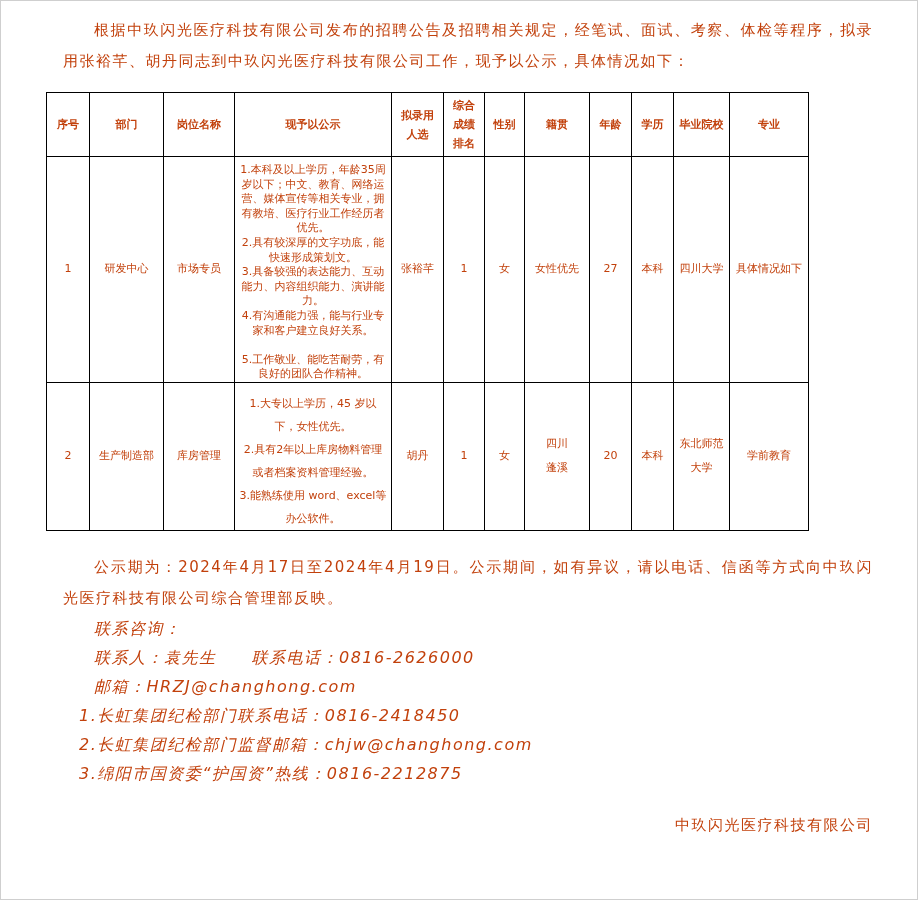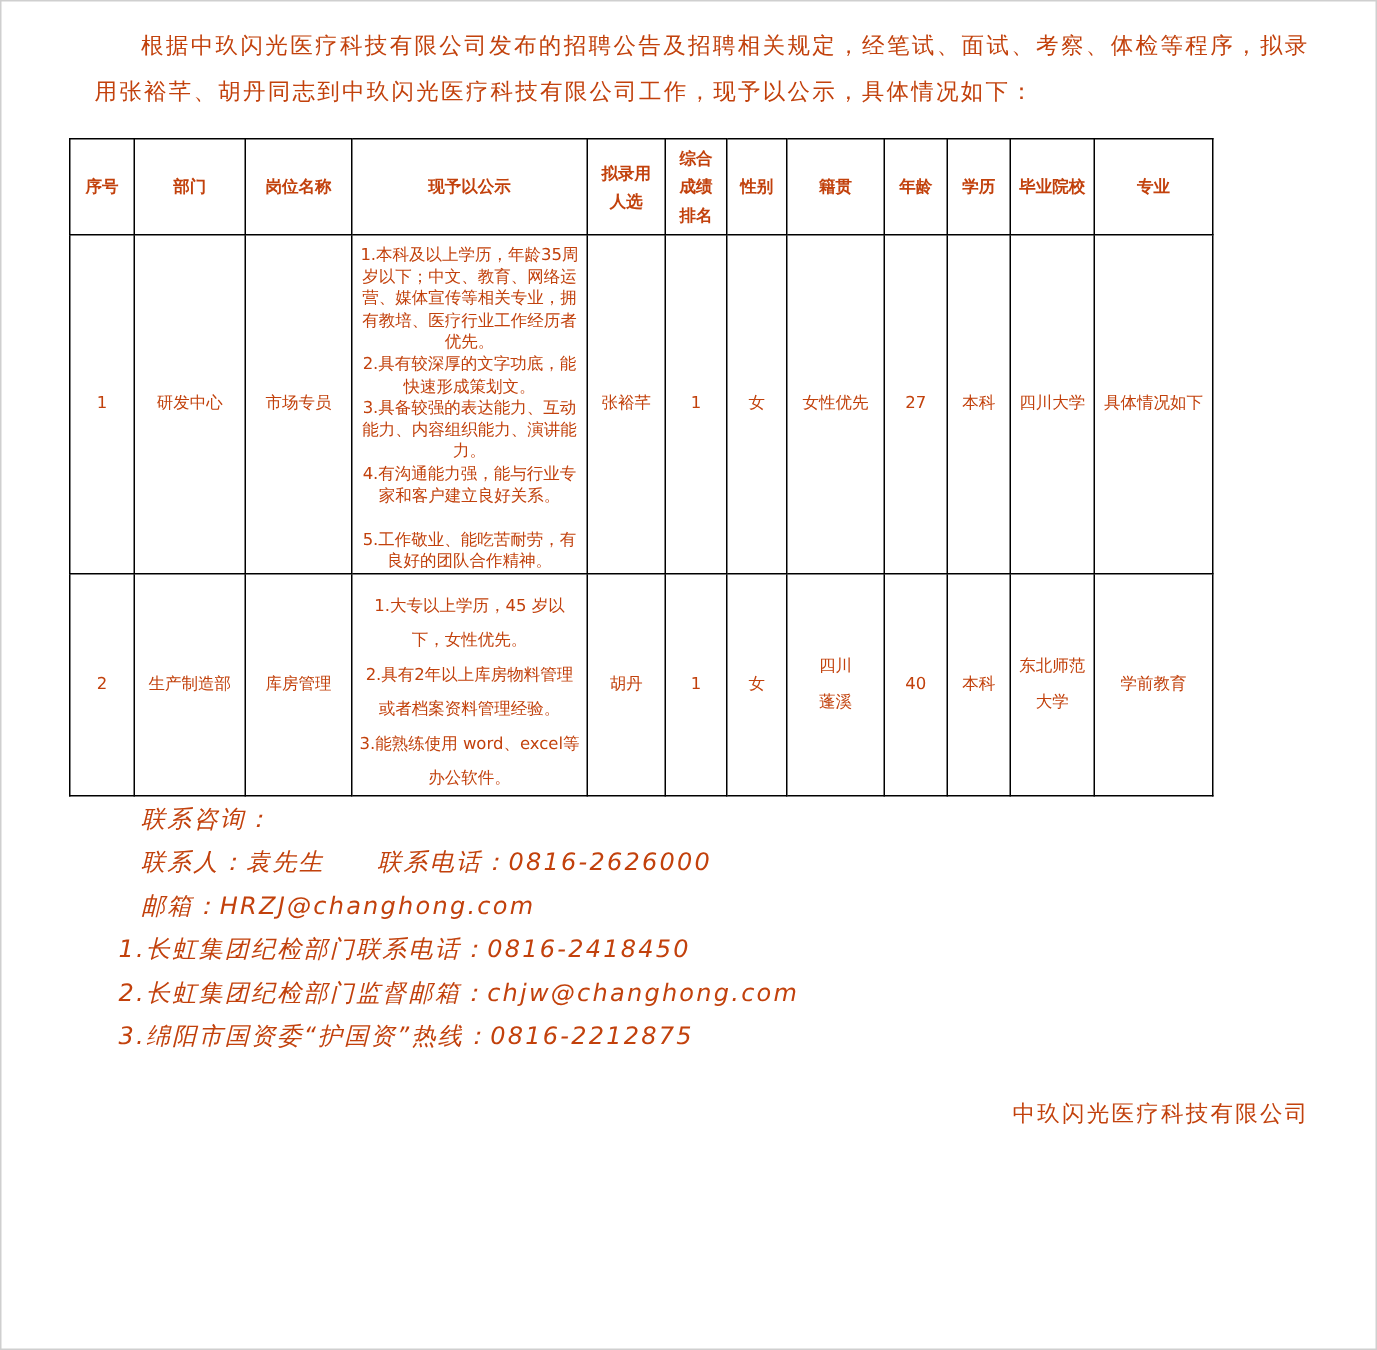--- a/index.html
+++ b/index.html
@@ -149,29 +149,30 @@
         <td>生产制造部</td>
         <td>库房管理</td>
         <td class="req">1.大专以上学历，45 岁以下，女性优先。
 2.具有2年以上库房物料管理或者档案资料管理经验。
 3.能熟练使用 word、excel等办公软件。</td>
         <td>胡丹</td>
         <td>1</td>
         <td>女</td>
         <td>四川
 蓬溪</td>
-        <td>40</td>
+        <td>20</td>
         <td>本科</td>
         <td>东北师范
 大学</td>
         <td>学前教育</td>
       </tr>
     </tbody>
   </table>
 
+  <p class="para notice">公示期为：2024年4月17日至2024年4月19日。公示期间，如有异议，请以电话、信函等方式向中玖闪光医疗科技有限公司综合管理部反映。</p>
 
   <div class="line indent2">联系咨询：</div>
   <div class="line indent2">联系人：袁先生　　联系电话：0816-2626000</div>
   <div class="line indent2">邮箱：HRZJ@changhong.com</div>
   <div class="line indent1">1.长虹集团纪检部门联系电话：0816-2418450</div>
   <div class="line indent1">2.长虹集团纪检部门监督邮箱：chjw@changhong.com</div>
   <div class="line indent1">3.绵阳市国资委“护国资”热线：0816-2212875</div>
 
   <div class="sig sig-company">中玖闪光医疗科技有限公司</div>
 

